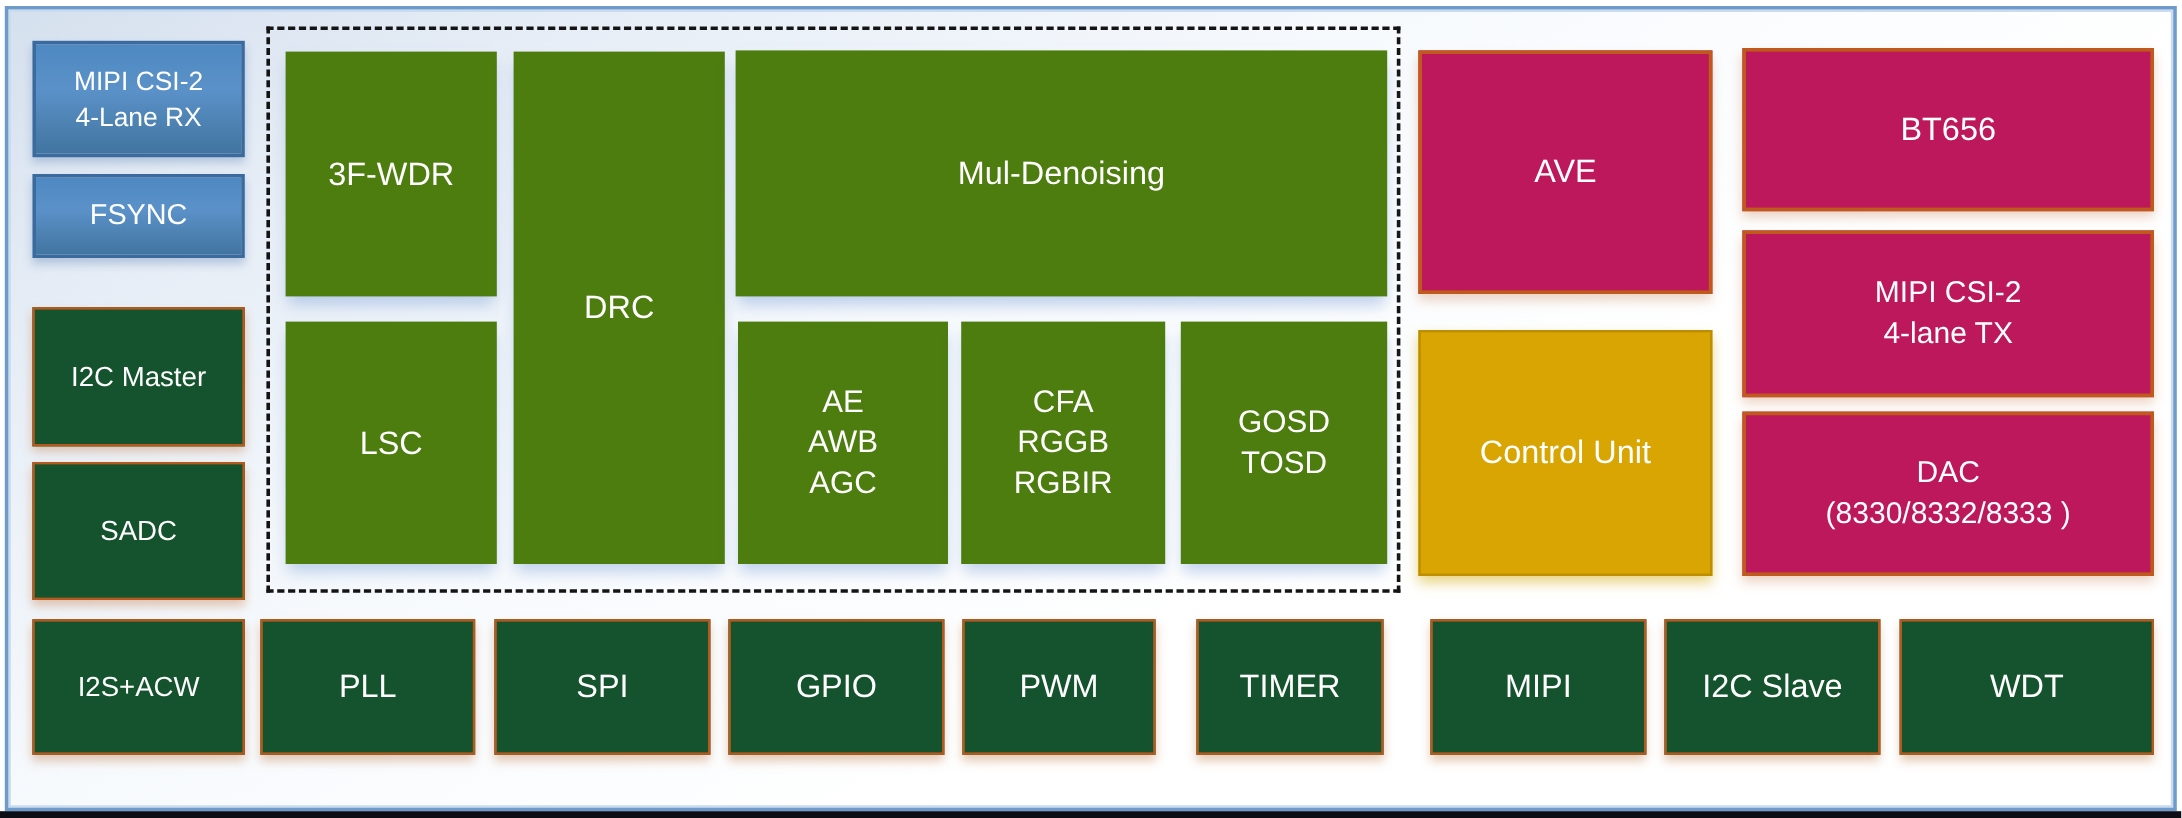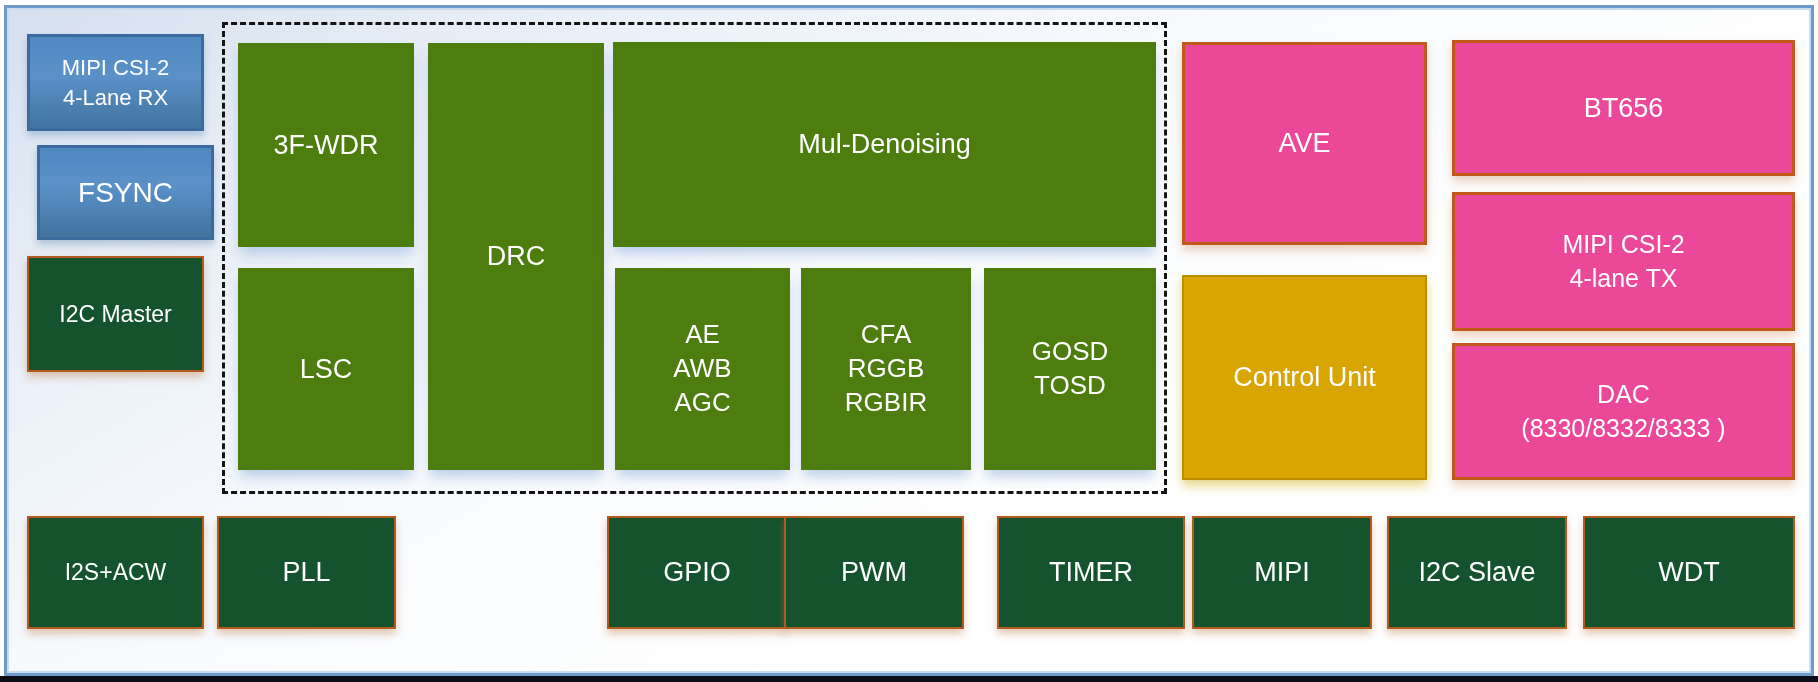--- a/index.html
+++ b/index.html
@@ -51,21 +51,21 @@
   
   .peri{
     background:#4d7c0f;
     border:none;
     box-shadow:0 9px 12px -2px rgba(158,185,224,0.65);
     font-size:27px;
   }
   .peri .ml{font-size:26px;line-height:1.3;}
   
   .teal{
-    background:#ec4899;
+    background:#be185d;
     border:3px solid #c05a1c;
     box-shadow:0 6px 9px rgba(200,130,80,0.35);
     font-size:27px;
   }
   .teal .ml{font-size:25px;line-height:1.35;}
   
   .gold{
     background:#d8a503;
     border:2px solid #bd8f00;
     box-shadow:0 6px 10px rgba(225,200,95,0.75);
@@ -82,25 +82,28 @@
 </head>
 <body>
 
 <div class="canvas">
   <div class="slide-bg"></div>
 
   <div class="blk blue lbl2" style="left:27px;top:34px;width:177px;height:97px">
     <span>MIPI CSI-2</span>
     <span>4-Lane RX</span>
   </div>
-  <div class="blk blue" style="left:37px;top:145px;width:177px;height:95px;font-size:28px">
+  <div class="blk blue" style="left:27px;top:145px;width:177px;height:70px;font-size:24px">
     <span>FSYNC</span>
   </div>
   <div class="blk orange" style="left:27px;top:256px;width:177px;height:116px">
     <span>I2C Master</span>
+  </div>
+  <div class="blk orange" style="left:27px;top:385px;width:177px;height:115px">
+    <span>SADC</span>
   </div>
 
   <div class="dashed-group"></div>
 
   <div class="blk peri" style="left:238px;top:43px;width:176px;height:204px">
     <span>3F-WDR</span>
   </div>
   <div class="blk peri" style="left:428px;top:43px;width:176px;height:427px">
     <span>DRC</span>
   </div>
@@ -143,27 +146,30 @@
     <span class="ml">DAC</span>
     <span class="ml">(8330/8332/8333 )</span>
   </div>
 
   <div class="blk orange" style="left:27px;top:516px;width:177px;height:113px">
     <span>I2S+ACW</span>
   </div>
   <div class="blk orange big" style="left:217px;top:516px;width:179px;height:113px">
     <span>PLL</span>
   </div>
+  <div class="blk orange big" style="left:412px;top:516px;width:180px;height:113px">
+    <span>SPI</span>
+  </div>
   <div class="blk orange big" style="left:607px;top:516px;width:180px;height:113px">
     <span>GPIO</span>
   </div>
-  <div class="blk orange big" style="left:784px;top:516px;width:180px;height:113px">
+  <div class="blk orange big" style="left:802px;top:516px;width:161px;height:113px">
     <span>PWM</span>
   </div>
-  <div class="blk orange big" style="left:997px;top:516px;width:188px;height:113px">
+  <div class="blk orange big" style="left:997px;top:516px;width:156px;height:113px">
     <span>TIMER</span>
   </div>
   <div class="blk orange big" style="left:1192px;top:516px;width:180px;height:113px">
     <span>MIPI</span>
   </div>
   <div class="blk orange big" style="left:1387px;top:516px;width:180px;height:113px">
     <span>I2C Slave</span>
   </div>
   <div class="blk orange big" style="left:1583px;top:516px;width:212px;height:113px">
     <span>WDT</span>

